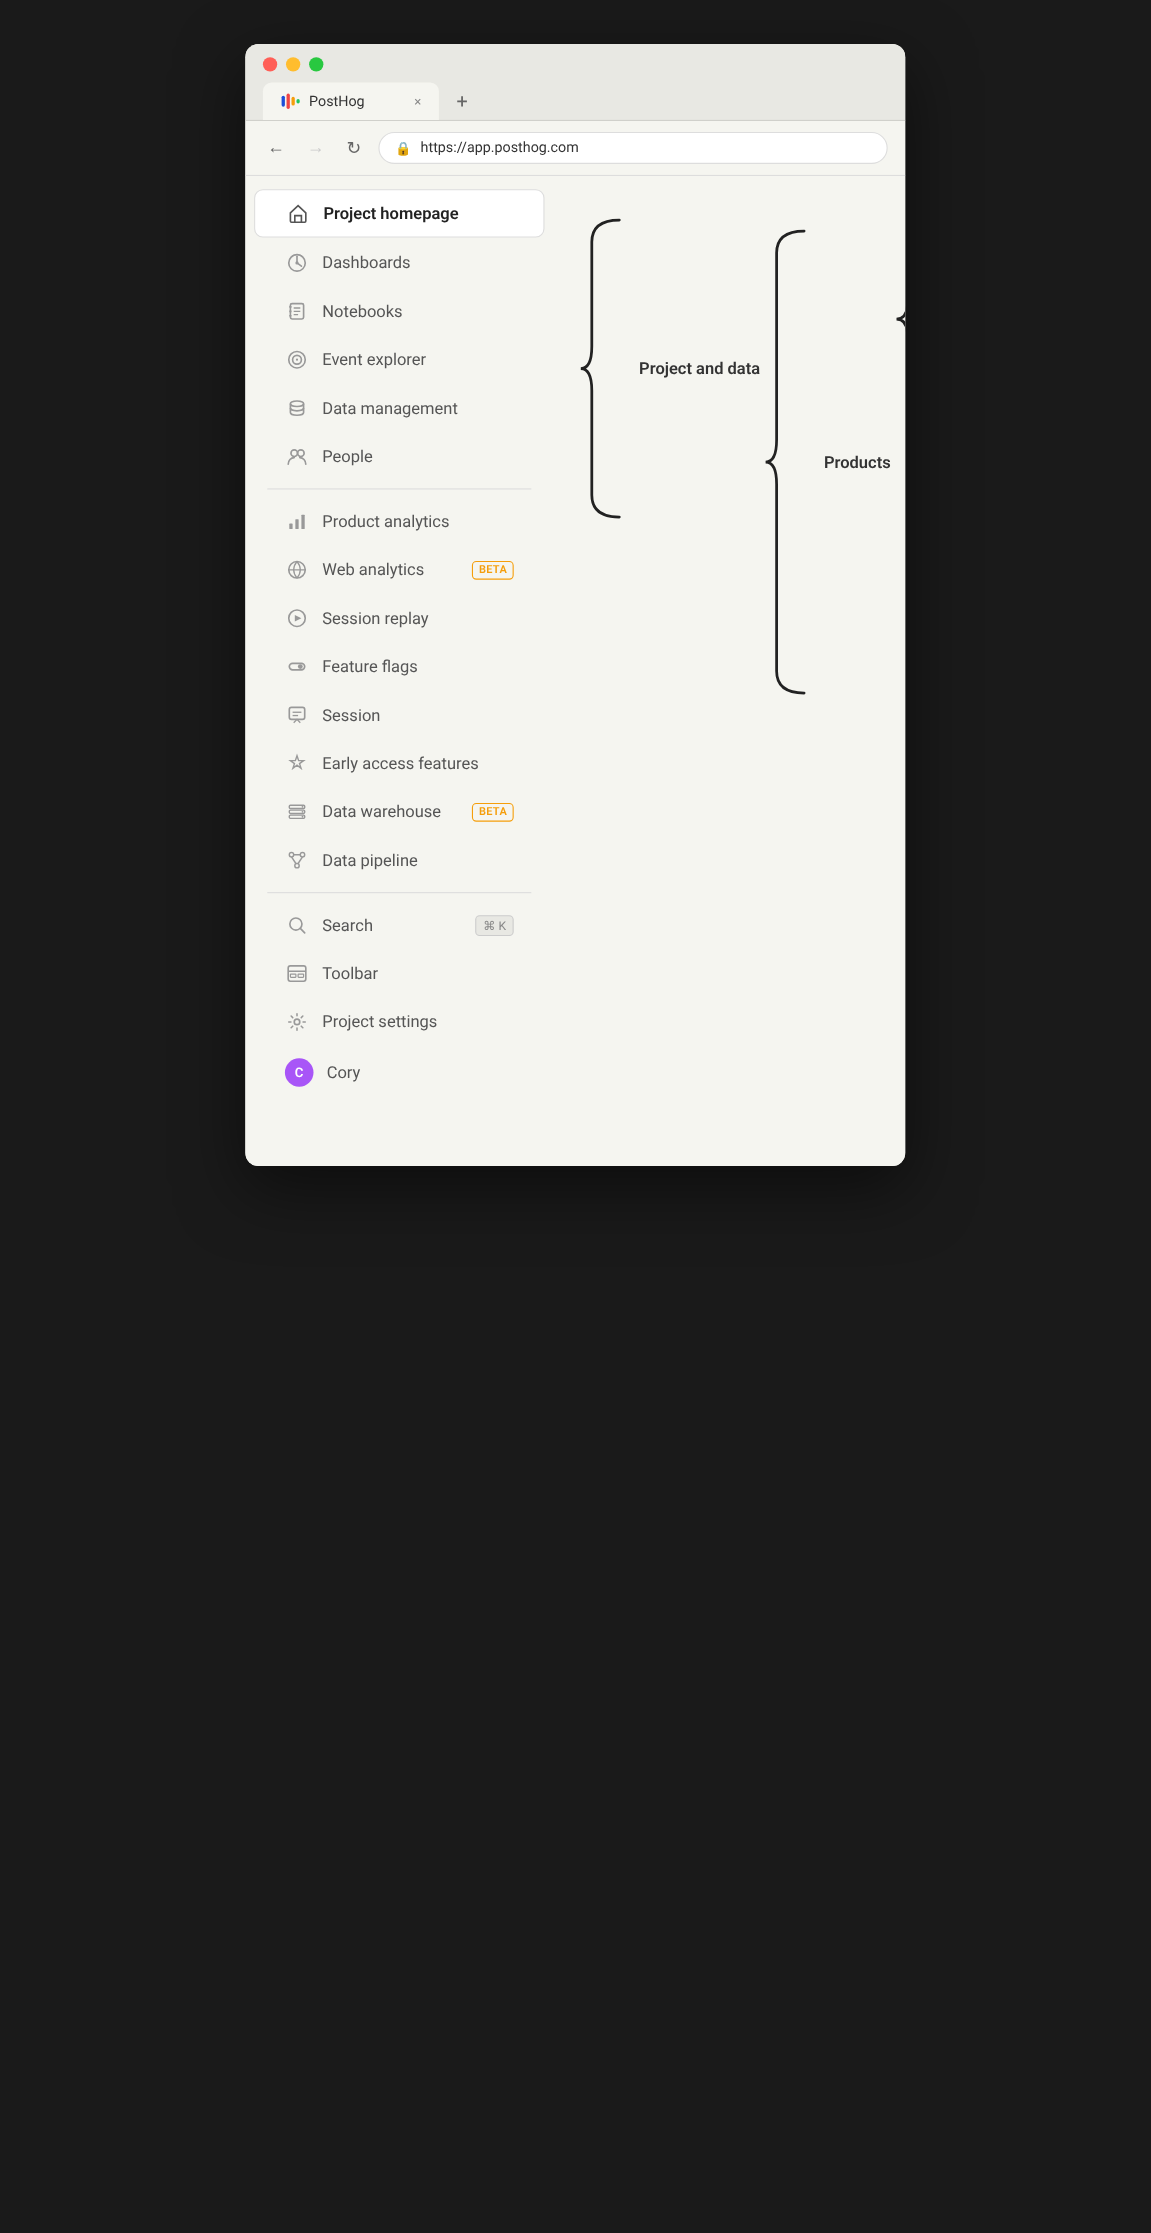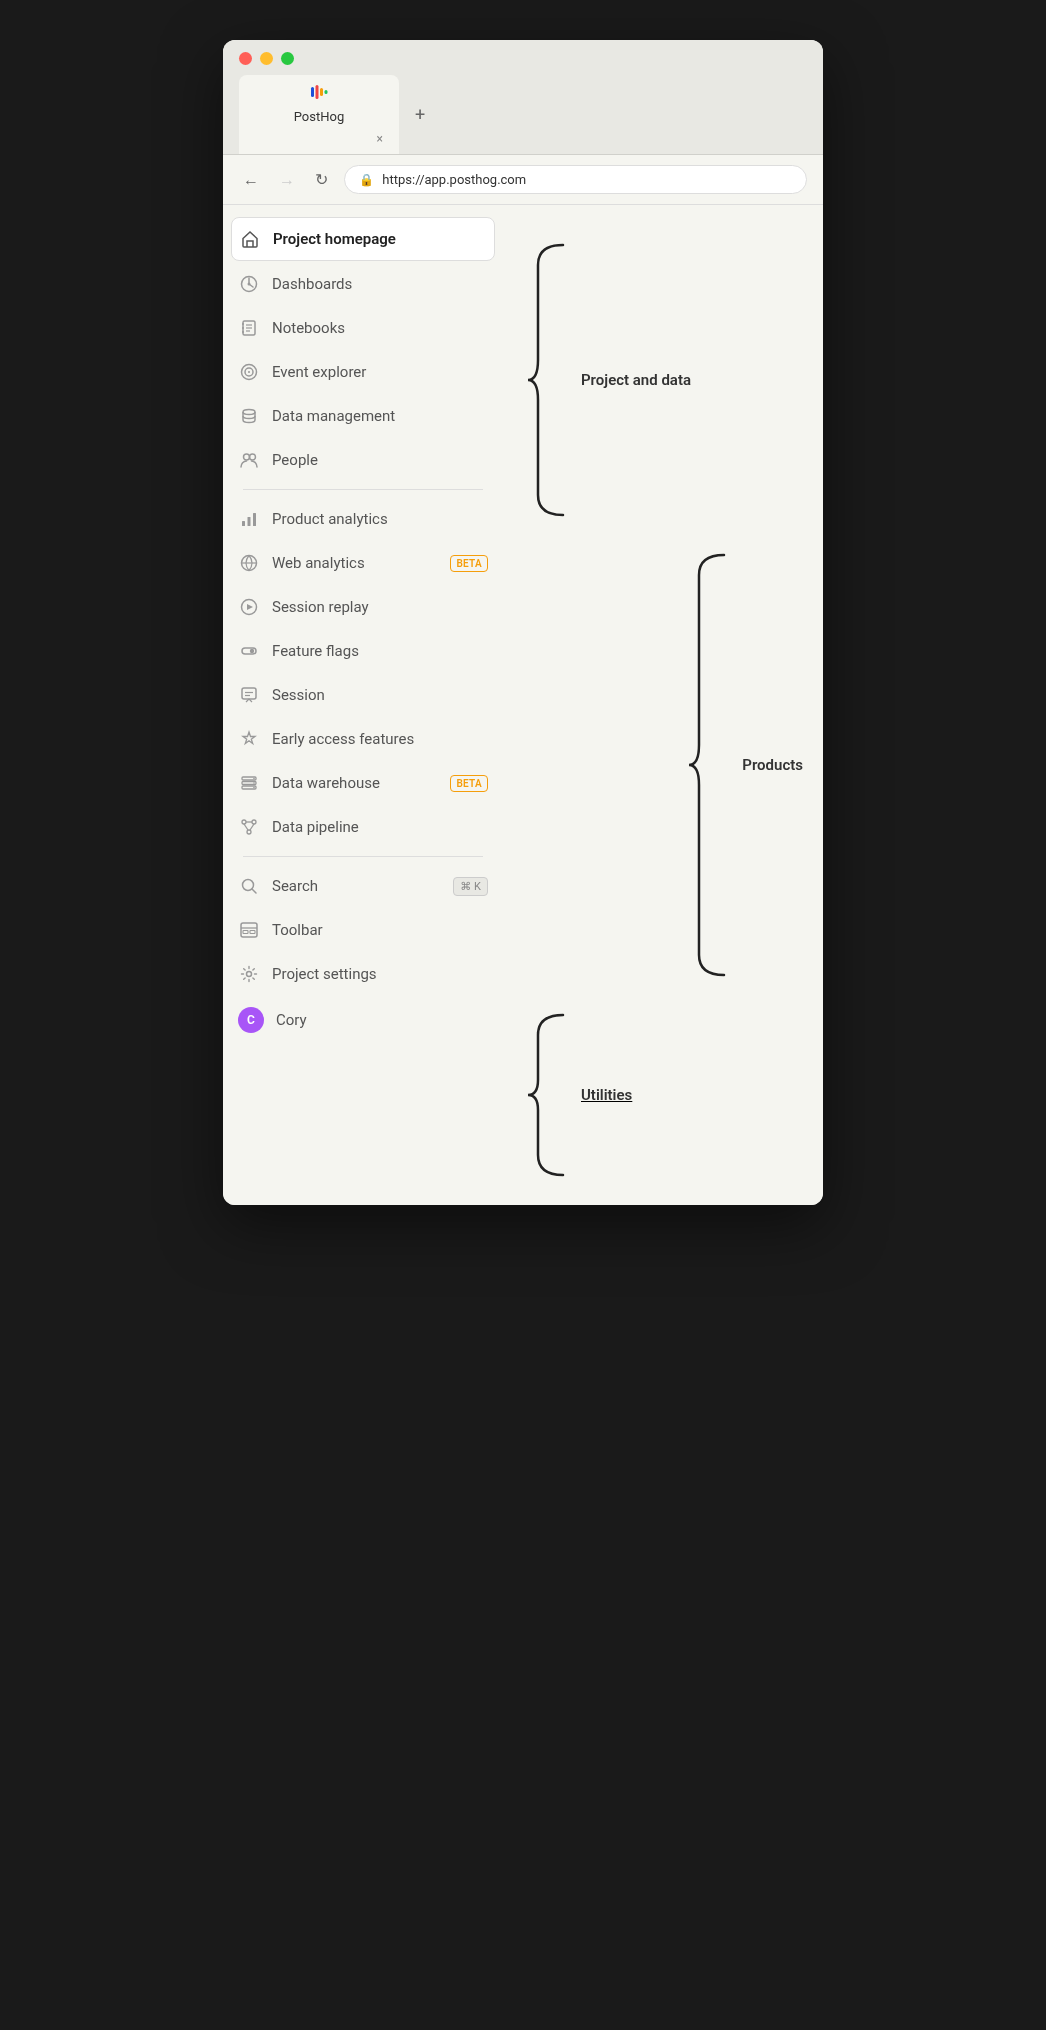--- a/index.html
+++ b/index.html
@@ -52,21 +52,20 @@
     .tab {
       background: #f5f5f0;
       border-radius: 8px 8px 0 0;
       padding: 8px 16px;
       display: flex;
       align-items: center;
       gap: 8px;
       font-size: 13px;
       color: #333;
       min-width: 160px;
-      flex-direction: column;
     }
 
     .tab-icon {
       font-size: 14px;
     }
 
     .tab-close {
       margin-left: auto;
       color: #888;
       font-size: 12px;
@@ -125,21 +124,21 @@
     .sidebar {
       width: 280px;
       padding: 12px 8px;
       flex-shrink: 0;
     }
 
     .nav-item {
       display: flex;
       align-items: center;
       gap: 12px;
-      padding: 10px 7px;
+      padding: 10px 28px;
       border-radius: 8px;
       cursor: pointer;
       font-size: 15px;
       color: #555;
       margin-bottom: 2px;
       transition: background 0.1s;
     }
 
     .nav-item.active {
       background: #fff;
@@ -208,21 +207,20 @@
       font-size: 12px;
       font-weight: 600;
       flex-shrink: 0;
     }
 
     
     .main-content {
       flex: 1;
       padding: 20px;
       display: flex;
-      flex-direction: column;
       gap: 0;
       position: relative;
     }
 
     .bracket-group {
       display: flex;
       align-items: center;
       position: relative;
     }
 

